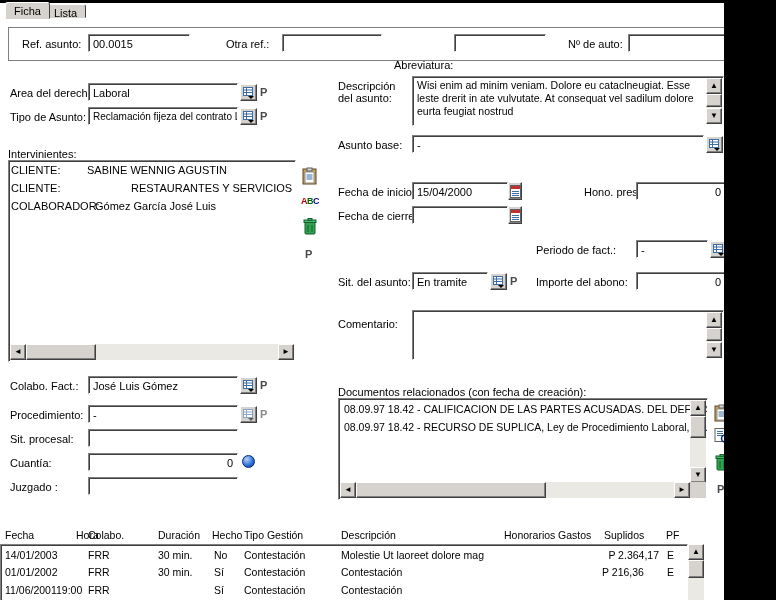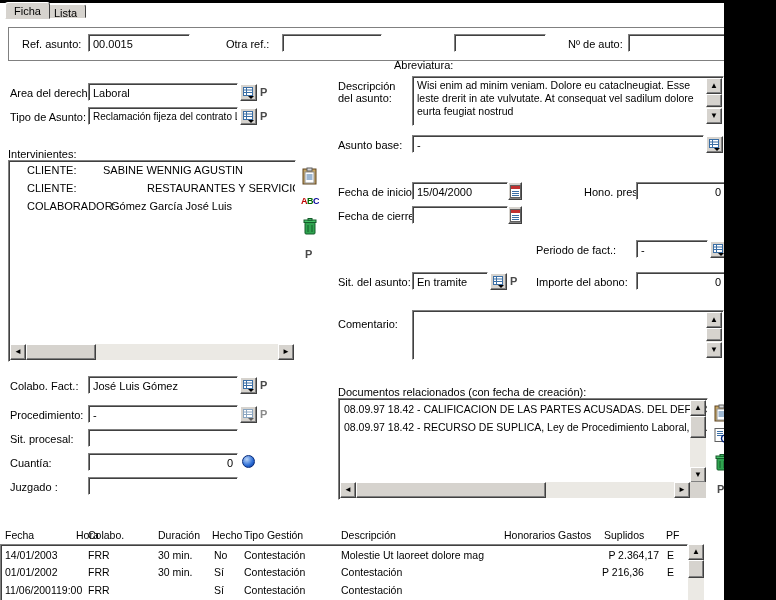--- a/index.html
+++ b/index.html
@@ -10,21 +10,21 @@
   .label { white-space:nowrap; }
   .field { background:#fff; border:1px solid; border-color:#808080 #fff #fff #808080;
            box-shadow:inset 1px 1px 0 #404040; padding:2px 4px 0 4px; white-space:nowrap;
            overflow:hidden; height:18px; line-height:14px; }
   .num { text-align:right; }
   .btn { background:#d6d3ce; border:1px solid; border-color:#fff #404040 #404040 #fff;
          box-shadow:inset -1px -1px 0 #808080; display:flex; align-items:center; justify-content:center; }
   .groupbox { border:1px solid #808080; box-shadow:1px 1px 0 #fff, inset 1px 1px 0 #fff; }
   .listbox { background:#fff; border:1px solid; border-color:#808080 #fff #fff #808080;
              box-shadow:inset 1px 1px 0 #404040; overflow:hidden; }
-  .lb-item { position:absolute; left:16px; right:4px; height:16px; white-space:nowrap; }
+  .lb-item { position:absolute; left:0; right:4px; height:16px; white-space:nowrap; }
   .lb-role { position:absolute; left:2px; }
   .lb-name { position:absolute; }
   .doc-item { position:absolute; left:5px; height:15px; white-space:nowrap; font-size:10.5px; }
   .ta-text { position:absolute; left:4px; top:2px; right:19px; bottom:2px;
              font-size:10.5px; line-height:13px; overflow:hidden; }
   .sbar { position:absolute; background:#ebe9e4; }
   .sb-btn { position:absolute; width:16px; height:16px; font-size:8px; line-height:1; }
   .sb-thumb { position:absolute; background:#d6d3ce; border:1px solid;
               border-color:#fff #404040 #404040 #fff; box-shadow:inset -1px -1px 0 #808080; }
   .p-label { font-weight:bold; color:#4a4a4a; }

